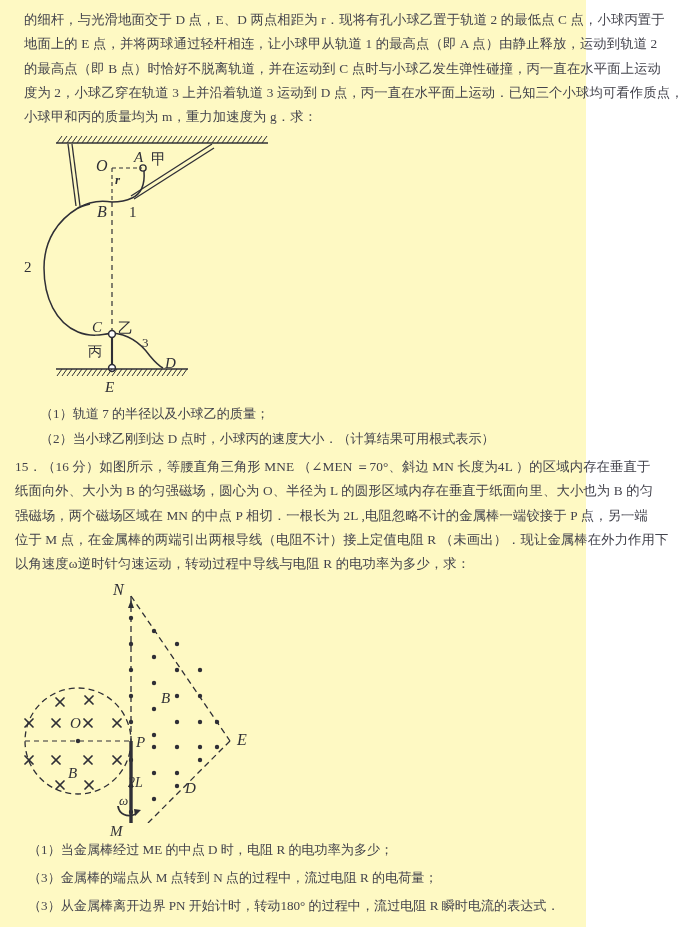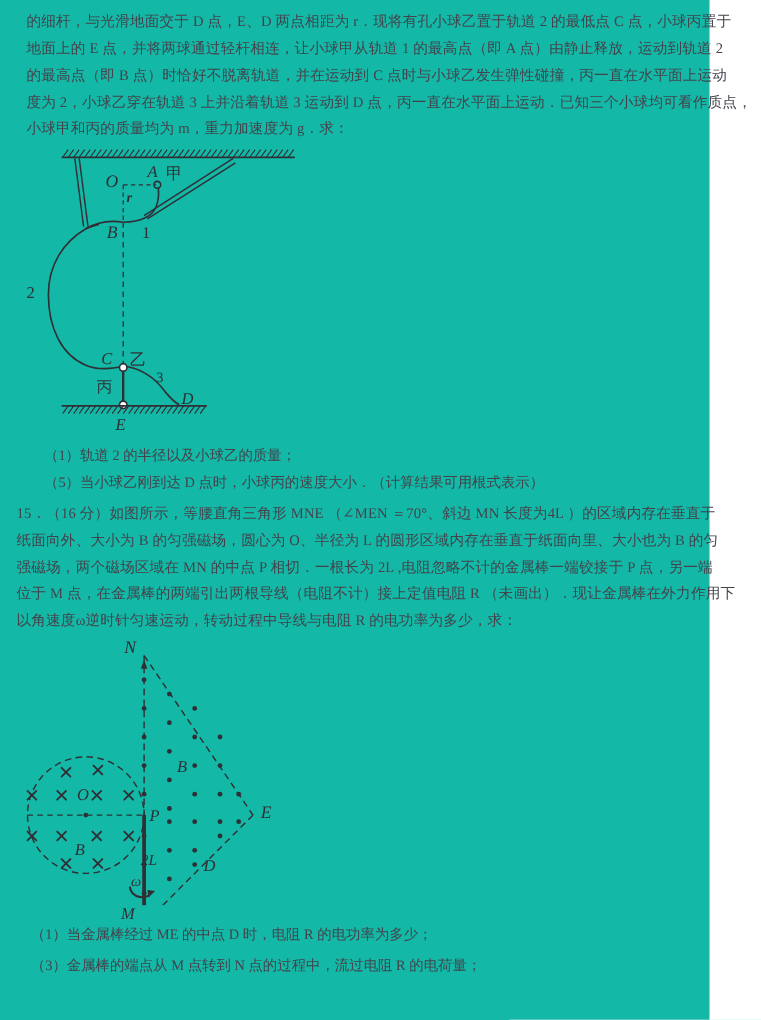--- a/index.html
+++ b/index.html
@@ -10,23 +10,23 @@
   body {
     width: 692px;
     height: 927px;
     position: relative;
     font-family: "Liberation Serif", "DejaVu Serif", serif;
     color: #4a4a52;
     overflow: hidden;
   }
   .page {
     position: relative;
-    width: 645px;
+    width: 586px;
     height: 927px;
-    background: #14b8a6;
+    background: #fef9c3;
   }
 
   
   .para {
     position: absolute;
     font-size: 13.3px;
     line-height: 24.3px;
     color: #43434c;
     letter-spacing: 0.15px;
     white-space: nowrap;
@@ -197,22 +197,22 @@
     <div class="flab up" style="left:129px; top:77px; font-size:15px;">1</div>
     <div class="flab up" style="left:24px; top:132px; font-size:15px;">2</div>
     <div class="flab" style="left:92px; top:192px; font-size:15px;">C</div>
     <div class="flab cn" style="left:118px; top:192px; font-size:15px;">乙</div>
     <div class="flab up" style="left:142px; top:208px; font-size:13px;">3</div>
     <div class="flab cn" style="left:88px; top:216px; font-size:14px;">丙</div>
     <div class="flab" style="left:165px; top:228px; font-size:15px;">D</div>
     <div class="flab" style="left:105px; top:252px; font-size:15px;">E</div>
   </div>
 
-  <div class="qline" style="left:40px; top:402px;">（1）轨道 2 的半径以及小球乙的质量；</div>
-  <div class="qline" style="left:40px; top:427px;">（5）当小球乙刚到达 D 点时，小球丙的速度大小．（计算结果可用根式表示）</div>
+  <div class="qline" style="left:40px; top:402px;">（1）轨道 7 的半径以及小球乙的质量；</div>
+  <div class="qline" style="left:40px; top:427px;">（2）当小球乙刚到达 D 点时，小球丙的速度大小．（计算结果可用根式表示）</div>
 
   <div class="para" style="left:15px; top:455px;">
     <span class="ln">15．（16 分）如图所示，等腰直角三角形 MNE （∠MEN ＝70°、斜边 MN 长度为4L ）的区域内存在垂直于</span>
     <span class="ln">纸面向外、大小为 B 的匀强磁场，圆心为 O、半径为 L 的圆形区域内存在垂直于纸面向里、大小也为 B 的匀</span>
     <span class="ln">强磁场，两个磁场区域在 MN 的中点 P 相切．一根长为 2L ,电阻忽略不计的金属棒一端铰接于 P 点，另一端</span>
     <span class="ln">位于 M 点，在金属棒的两端引出两根导线（电阻不计）接上定值电阻 R （未画出）．现让金属棒在外力作用下</span>
     <span class="ln">以角速度ω逆时针匀速运动，转动过程中导线与电阻 R 的电功率为多少，求：</span>
   </div>
 
   <div class="fig" style="left:0px; top:578px; width:330px; height:245px;">
@@ -350,14 +350,15 @@
     <div class="flab" style="left:161px; top:113px; font-size:15px;">B</div>
     <div class="flab" style="left:237px; top:154px; font-size:16px;">E</div>
     <div class="flab" style="left:128px; top:198px; font-size:14px;font-style:italic;">2L</div>
     <div class="flab" style="left:185px; top:203px; font-size:15px;">D</div>
     <div class="flab" style="left:110px; top:246px; font-size:15px;">M</div>
     <div class="flab" style="left:119px; top:216px; font-size:13px;">ω</div>
   </div>
 
   <div class="qline" style="left:28px; top:838px;">（1）当金属棒经过 ME 的中点 D 时，电阻 R 的电功率为多少；</div>
   <div class="qline" style="left:28px; top:866px;">（3）金属棒的端点从 M 点转到 N 点的过程中，流过电阻 R 的电荷量；</div>
+  <div class="qline" style="left:28px; top:894px;">（3）从金属棒离开边界 PN 开始计时，转动180° 的过程中，流过电阻 R 瞬时电流的表达式．</div>
 
 </div>
 
 </body></html>

